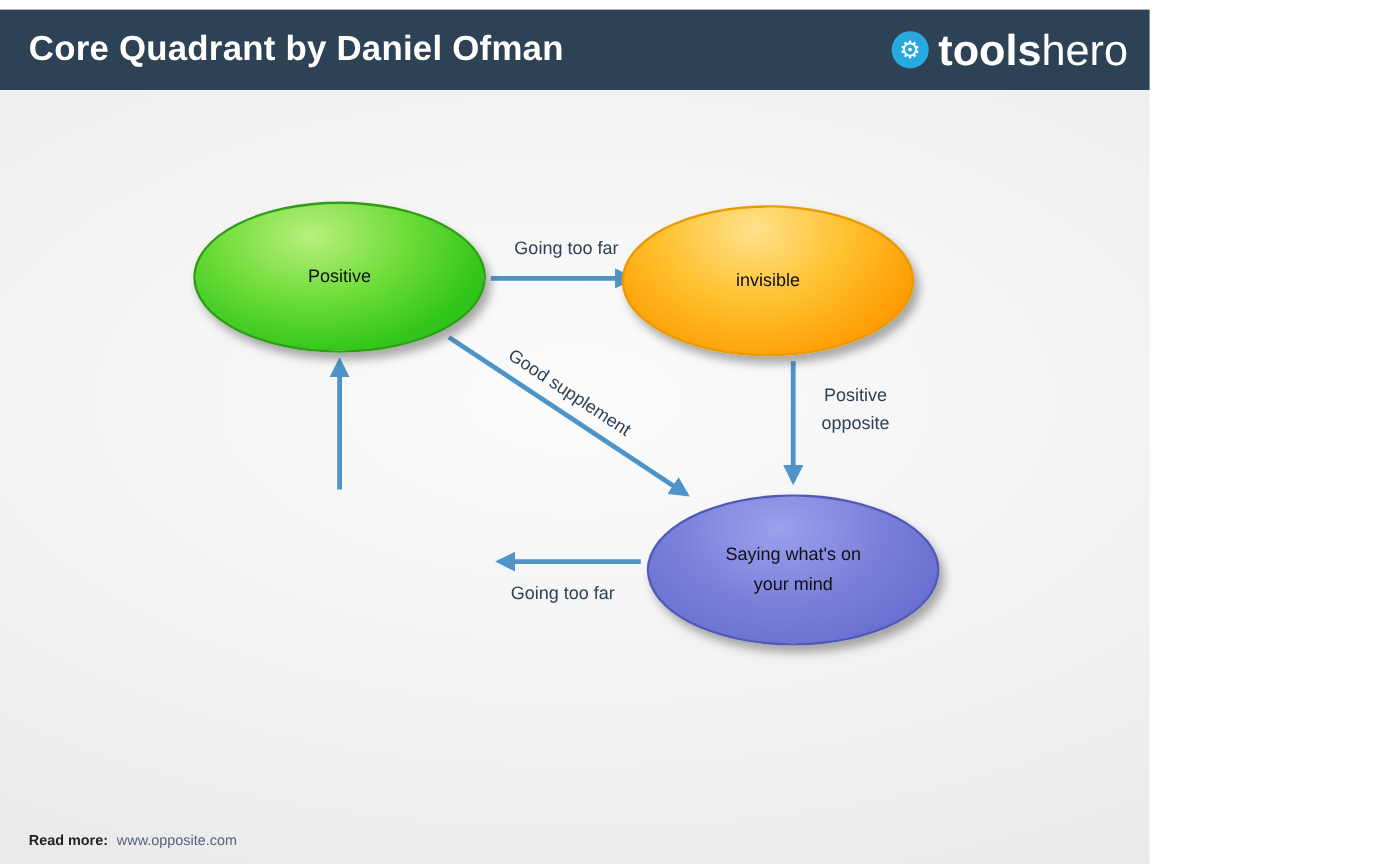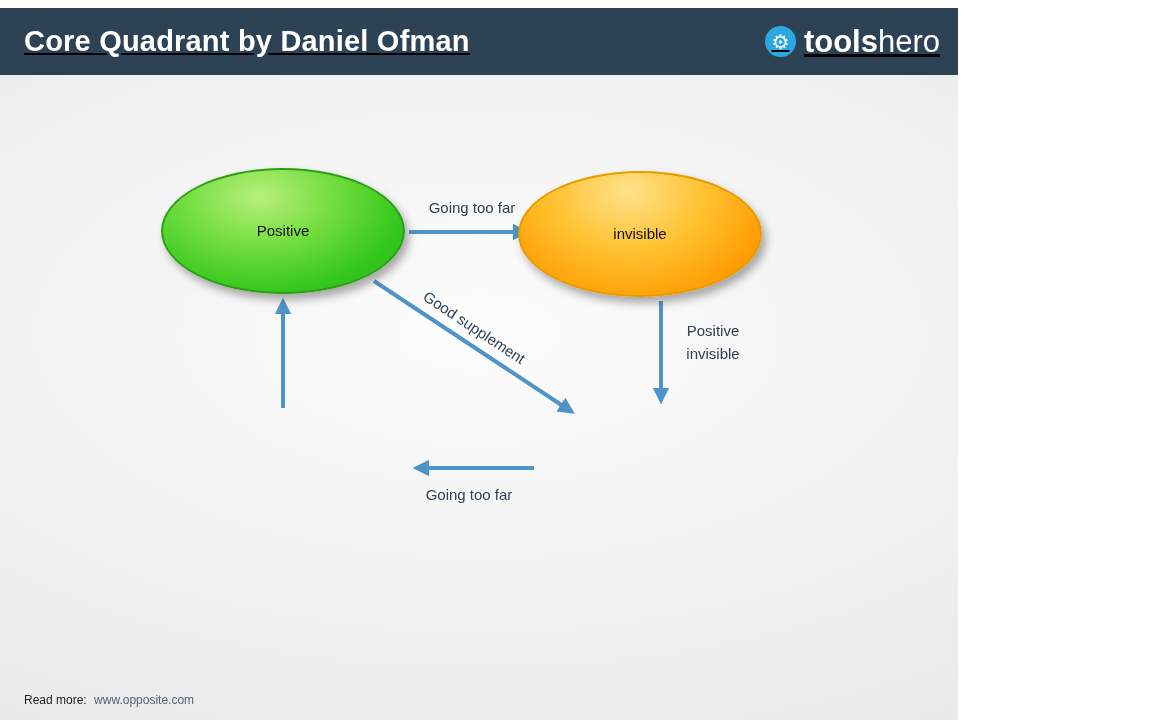--- a/index.html
+++ b/index.html
@@ -17,38 +17,37 @@
   
   .header {
     position: absolute;
     top: 8px; left: 0;
     width: 958px; height: 67px;
     background: #2d4254;
     display: flex;
     align-items: center;
     justify-content: space-between;
     padding: 0 18px 0 24px;
-    text-decoration: underline;
   }
   .page-title {
     color: #ffffff;
     font-size: 29px;
     font-weight: 700;
     letter-spacing: 0.2px;
   }
   .logo { display: flex; align-items: center; gap: 8px; }
   .logo-icon {
     width: 31px; height: 31px;
     border-radius: 50%;
     background: #29a9e0;
     color: #ffffff;
     display: flex; align-items: center; justify-content: center;
     font-size: 20px; line-height: 1;
   }
-  .brand { color: #ffffff; font-size: 31px; line-height: 1; }
+  .brand { color: #ffffff; font-size: 36px; line-height: 1; }
   .brand .b1 { font-weight: 700; }
   .brand .b2 { font-weight: 300; }
 
   
   .content {
     position: absolute;
     top: 75px; left: 0;
     width: 958px; height: 645px;
     background: radial-gradient(ellipse 120% 90% at 50% 40%, #fcfcfc 0%, #efeff0 55%, #e3e4e5 100%);
   }
@@ -105,21 +104,21 @@
   .lbl-bottom    { left: 469px; top: 420px; }
   .lbl-left      { left: 218px; top: 267px; width: 130px; }
 
   
   .footer {
     position: absolute;
     left: 24px; bottom: 13px;
     font-size: 12px;
     color: #222222;
   }
-  .footer .rm { font-weight: 400; color: #222222; }
+  .footer .rm { font-weight: 700; color: #222222; }
   .footer .link { color: #55617a; text-decoration: none; margin-left: 4px; cursor: pointer; }
 </style>
 </head>
 <body>
 
 <div class="page">
 
   <div class="header">
     <div class="page-title">Core Quadrant by Daniel Ofman</div>
     <div class="logo">
@@ -142,23 +141,26 @@
       <line x1="534" y1="393" x2="416" y2="393" stroke="#4e94c8" stroke-width="4" marker-end="url(#arrowhead)"></line>
       <line x1="283" y1="333" x2="283" y2="226" stroke="#4e94c8" stroke-width="4" marker-end="url(#arrowhead)"></line>
     </svg>
 
     <div class="node node-green">
       <span class="node-label">Positive</span>
     </div>
     <div class="node node-orange">
       <span class="node-label">invisible</span>
     </div>
+    <div class="node node-blue">
+      <span class="node-label" style="max-width:170px;">Saying what's on your mind</span>
+    </div>
 
     <div class="edge-label lbl-top">Going too far</div>
-    <div class="edge-label lbl-right wrap">Positive invisible</div>
+    <div class="edge-label lbl-right wrap">Positive opposite</div>
     <div class="edge-label lbl-diagonal">Good supplement</div>
     <div class="edge-label lbl-bottom">Going too far</div>
 
     <div class="footer">
       <span class="rm">Read more:</span>
       <a class="link">www.opposite.com</a>
     </div>
 
   </div>
 

